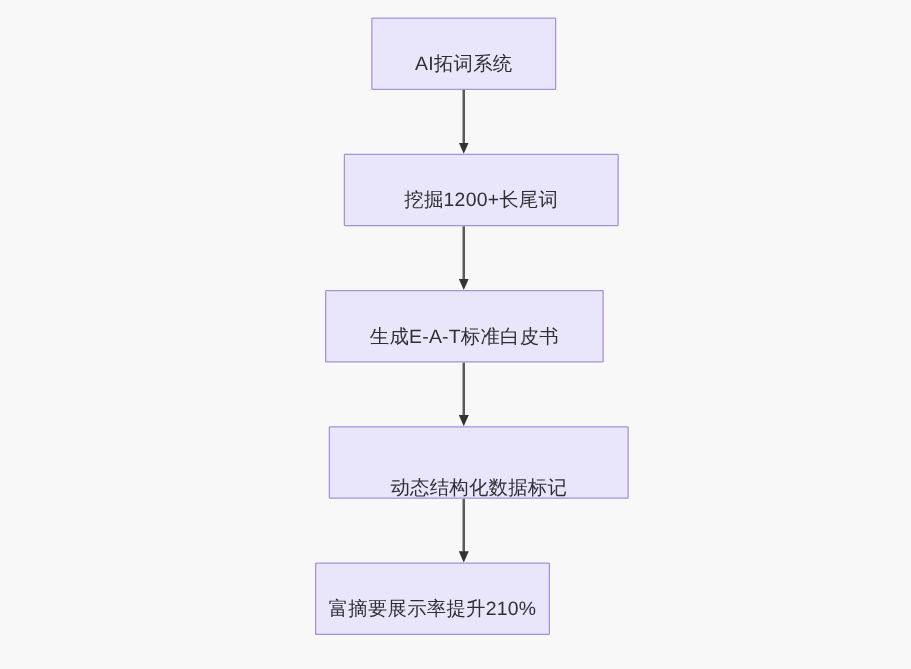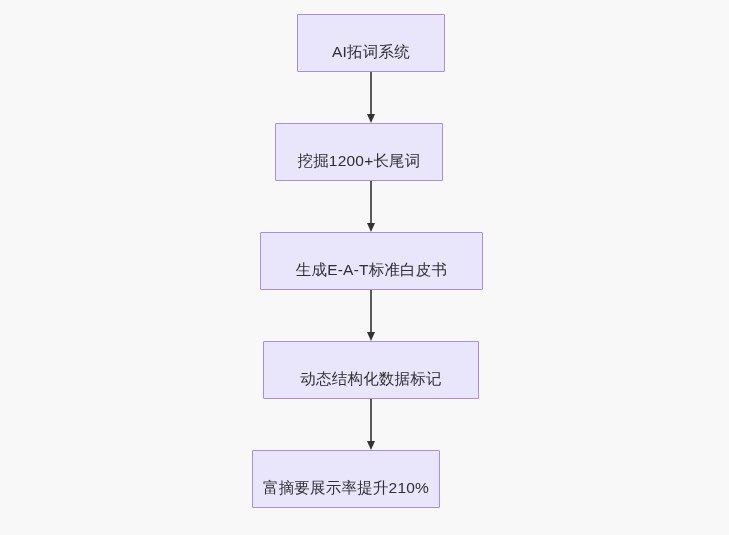--- a/index.html
+++ b/index.html
@@ -48,23 +48,23 @@
     line-height: 1;
     color: #2f2f33;
     letter-spacing: 0.2px;
     white-space: nowrap;
     user-select: none;
     margin-top: 18px;
   }
 
   
   #node-0 { left: 297px;  top: 14px;  width: 148px; height: 58px; }
-  #node-1 { left: 275px;  top: 123px; width: 168px; height: 58px; }
+  #node-1 { left: 275px;  top: 123px; width: 220px; height: 58px; }
   #node-2 { left: 260px;  top: 232px; width: 223px; height: 58px; }
-  #node-3 { left: 263px;  top: 341px; width: 216px; height: 58px; }
+  #node-3 { left: 263px;  top: 341px; width: 240px; height: 58px; align-items: flex-end; }
   #node-4 { left: 252px;  top: 450px; width: 188px; height: 58px; }
 </style>
 </head>
 <body>
 
 <div id="flow-canvas">
 
   <svg id="connectors" viewBox="0 0 729 535" xmlns="http://www.w3.org/2000/svg">
     <defs>
       <marker id="arrowhead" markerWidth="10" markerHeight="8" refX="1" refY="4" orient="auto" markerUnits="userSpaceOnUse">

